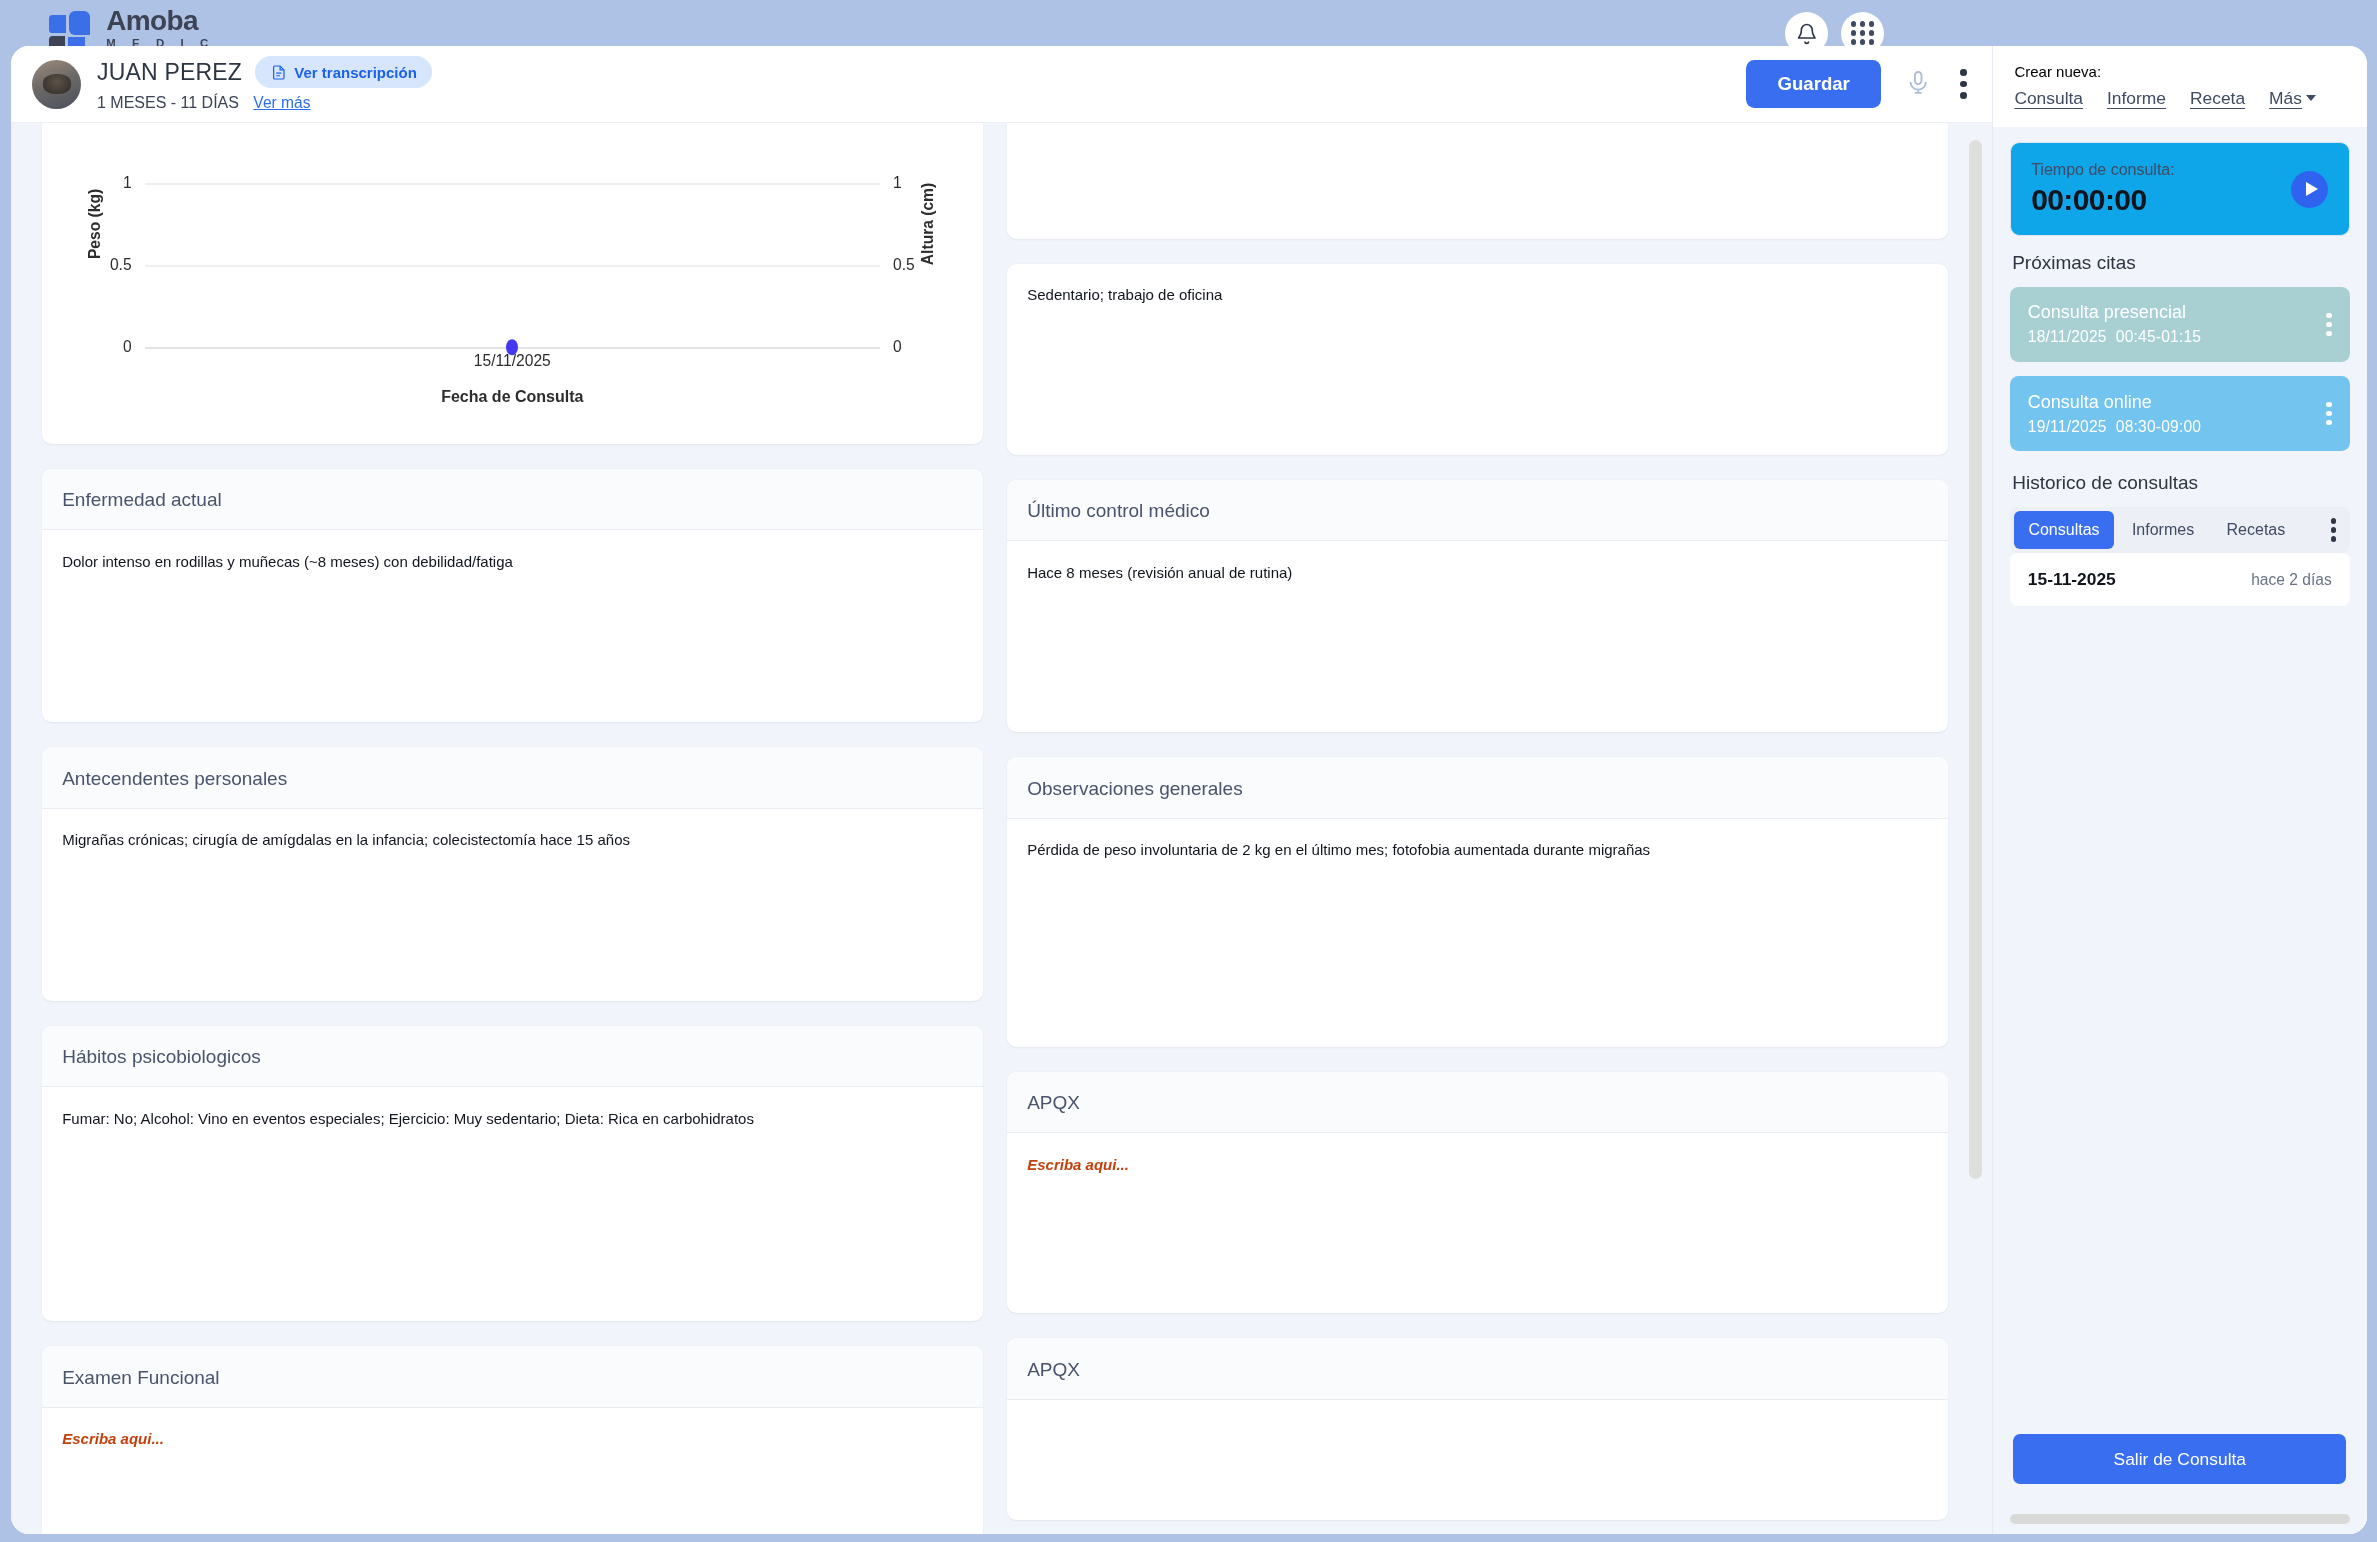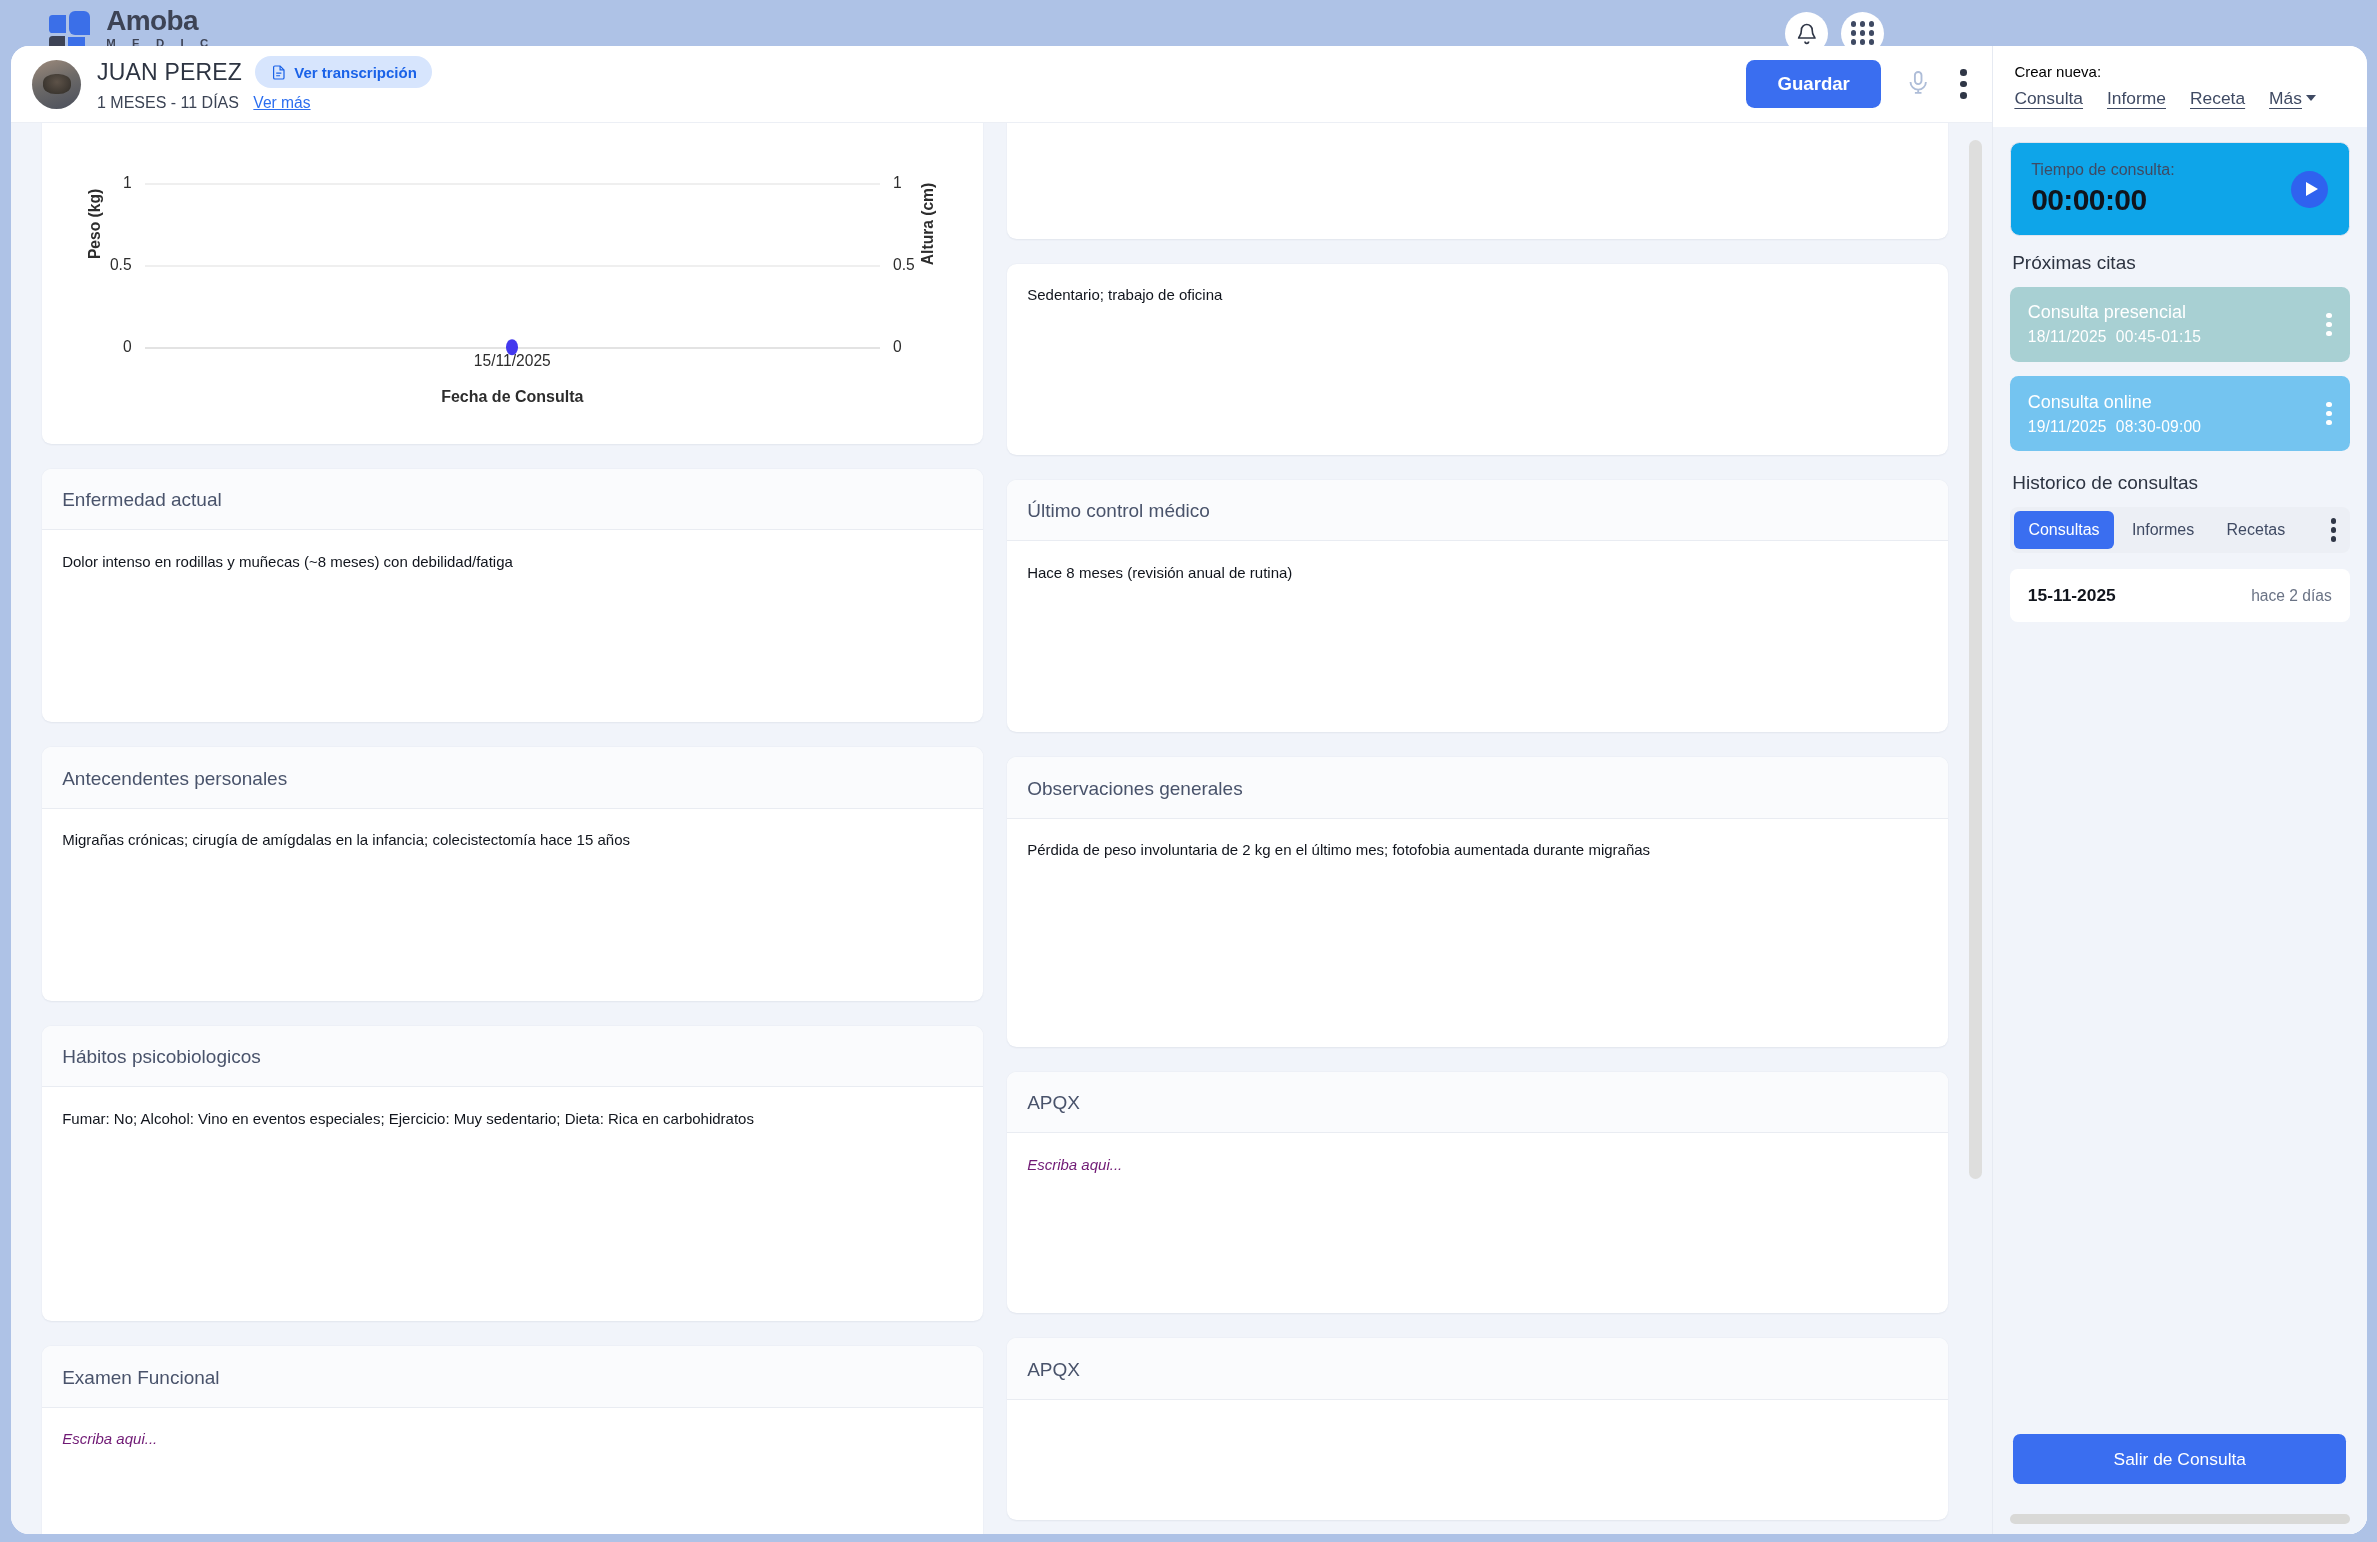--- a/index.html
+++ b/index.html
@@ -95,21 +95,21 @@
     background: #fff; border-radius: 9.6px; margin-bottom: 25px;
     box-shadow: 0 0.6px 1.8px rgba(28,40,70,.07);
     overflow: hidden;
   }
   .card-head {
     background: #fafbfd; padding: 20.4px 20.4px 18px 20.4px;
     border-bottom: 0.6px solid #e9ecf2;
     font-size: 19px; color: #49536b; font-weight: 400;
   }
   .card-body { padding: 20.4px; font-size: 15px; color: #11151d; line-height: 1.5; }
-  .card-body.ph { color: #701a75; font-style: italic; }
+  .card-body.ph { color: #c2410c; font-style: italic; font-weight: bold; }
 
   
   .chart-card { margin-top: -58px; }
   .chart-area { height: 379px; position: relative; padding: 28px 40px 0 40px; }
   .plot {
     position: absolute; left: 103px; right: 103px; top: 36px; height: 246px;
   }
   .gridline { position: absolute; left: 0; right: 0; height: 1.8px; background: #efefef; }
   .gridline.base { background: #e3e3e3; }
   .ytick {
@@ -192,21 +192,21 @@
     display: flex; align-items: center; gap: 3.6px;
   }
   .tab {
     font-size: 16px; color: #3f4a63; padding: 10.2px 14.4px; border-radius: 6px; white-space: nowrap;
   }
   .tab.active { background: #3a6ef0; color: #fff; font-weight: 500; }
   .tabs-kebab { margin-left: auto; display: flex; flex-direction: column; gap: 3.6px; padding: 0 9.6px; }
   .tabs-kebab span { width: 5.4px; height: 5.4px; border-radius: 50%; background: #2f3646; }
 
   .hist-row {
-    background: #fff; border-radius: 7.8px; margin-top: 16px;
+    background: #fff; border-radius: 7.8px; margin-top: 0;
     padding: 15.6px 18px; display: flex; align-items: center; justify-content: space-between;
   }
   .hist-date { font-size: 17.4px; font-weight: 700; color: #11151d; }
   .hist-ago  { font-size: 15.6px; color: #6a7385; }
 
   .sb-footer { padding: 13.2px 20.4px 0 20.4px; }
   .btn-salir {
     width: 100%; background: #3a6ef0; color: #fff; font-size: 17.4px;
     padding: 14.4px 0; border-radius: 7.2px; border: none; text-align: center;
   }

